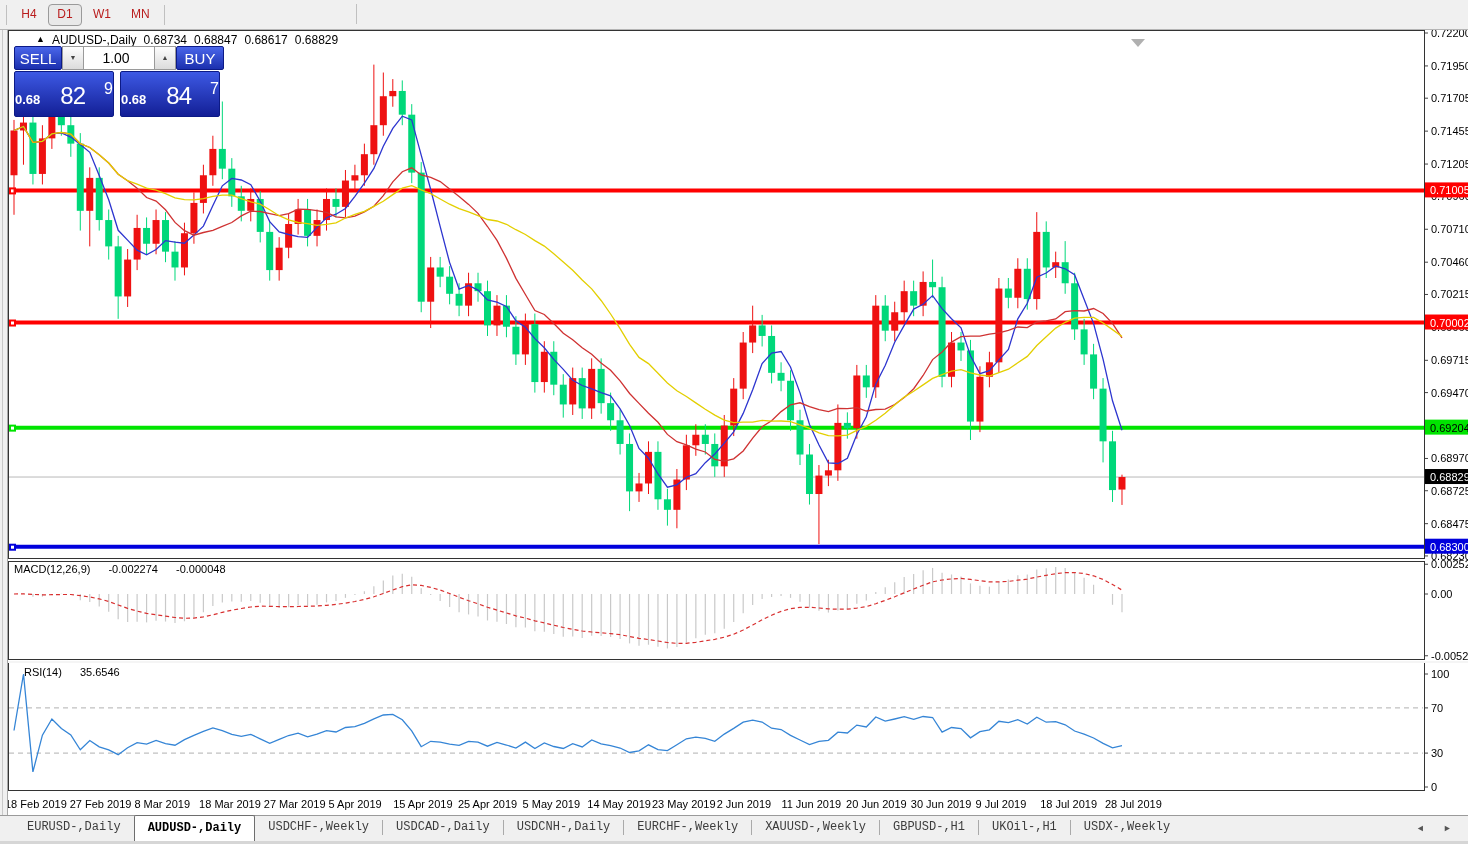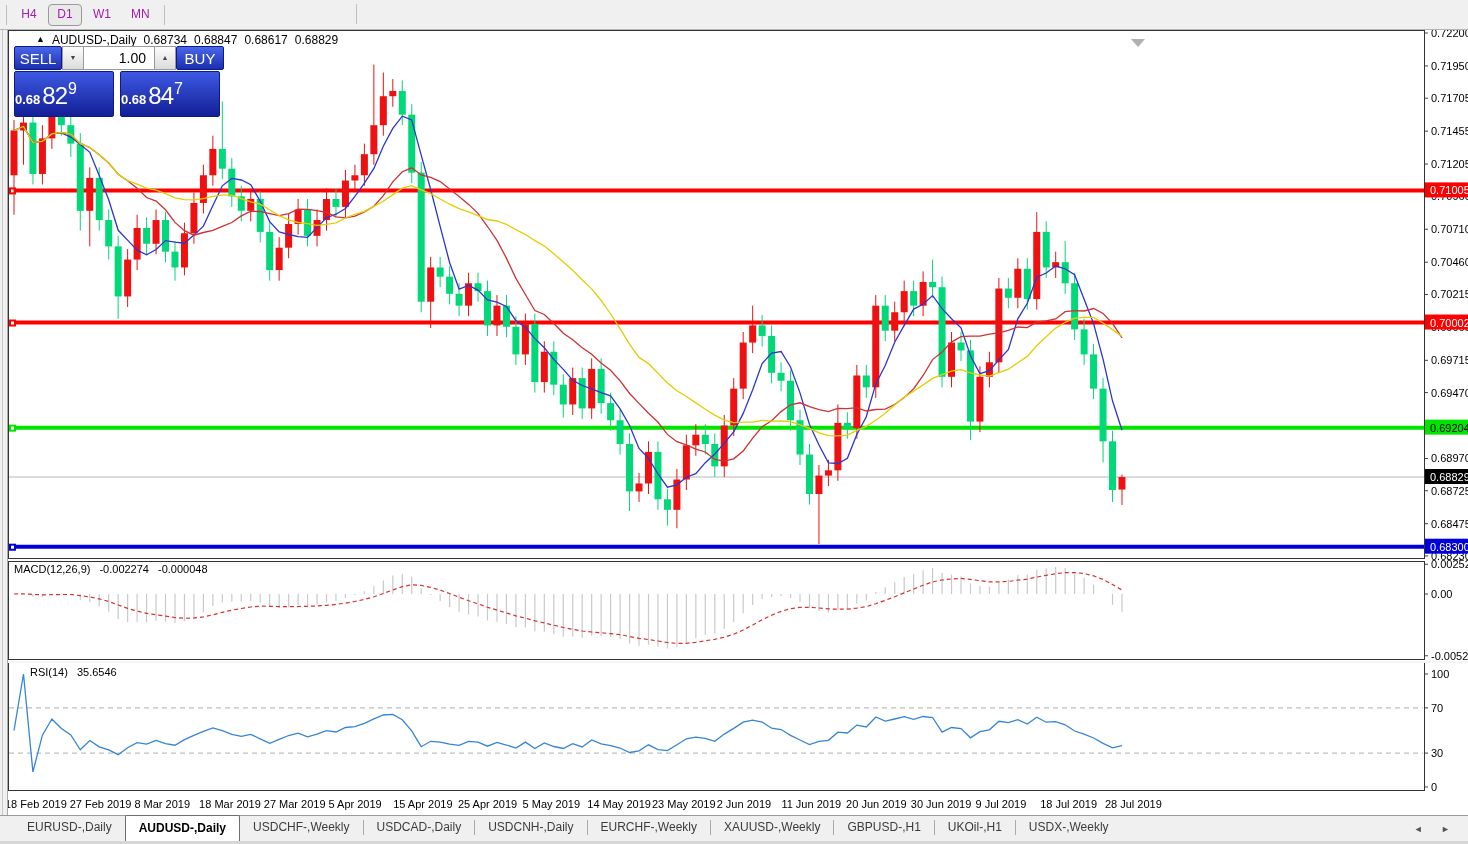--- a/index.html
+++ b/index.html
@@ -3,21 +3,21 @@
 <meta charset="utf-8">
 <style>
   * { box-sizing: border-box; }
   html,body { margin:0; padding:0; width:1468px; height:844px; overflow:hidden;
     background:#f0f0f0; font-family:"Liberation Sans", sans-serif; }
   #stage { position:relative; width:1468px; height:844px; background:#fff; }
 
   
   #toolbar { position:absolute; left:0; top:0; width:1468px; height:30px;
     background:#f0f0f0; border-bottom:1px solid #b5b5b5; display:flex; align-items:center; z-index:30; }
-  .tf-btn { height:22px; min-width:34px; margin:0 1px; padding:2px 8px 0 8px; font-size:12px; color:#a21caf;
+  .tf-btn { height:22px; min-width:34px; margin:0 1px; padding:2px 8px 0 8px; font-size:12px; color:#b91c1c;
     text-align:center; cursor:default; border:1px solid transparent; }
   .tf-btn.active { background:#e9e9e9; border:1px solid #9a9a9a; border-radius:4px; }
   .tb-sep { width:1px; height:20px; background:#c0c0c0; margin:0 4px; }
   #tb-sep2 { position:absolute; left:352px; top:4px; }
 
   
   #leftstrip { position:absolute; left:0; top:30px; width:8px; height:785px;
     background:#f0f0f0; border-right:1px solid #a8a8a8; z-index:20; }
   #leftstrip:before { content:""; position:absolute; left:2px; top:0; width:1px; height:100%; background:#c8c8c8; }
 
@@ -31,37 +31,37 @@
 
   
   #trade { position:absolute; left:14px; top:46px; width:214px; z-index:15; }
   #trade .row1 { display:flex; height:24px; }
   .blue-btn { background:linear-gradient(#4a66ea,#1b2fae); color:#fff; font-size:15px;
     text-align:center; line-height:23px; border:1px solid #0c1a86; border-radius:2px; cursor:pointer; }
   #sell-btn,#buy-btn { width:48px; }
   .spin { width:22px; height:24px; background:linear-gradient(#fdfdfd,#dcdcdc); border:1px solid #9a9a9a;
     font-size:7px; color:#444; text-align:center; line-height:22px; cursor:pointer; }
   #vol { width:70px; height:24px; border:1px solid #9a9a9a; border-left:none; border-right:none;
-    font-size:14px; text-align:right; padding-right:8px; color:#000; font-family:"Liberation Sans",sans-serif; }
+    font-size:14px; text-align:center; padding-right:8px; color:#000; font-family:"Liberation Sans",sans-serif; }
   #trade .row2 { display:flex; gap:6px; margin-top:1px; }
   .price-box { width:100px; height:46px; background:linear-gradient(#3d59e4,#131f96); border:1px solid #0c1a86;
-    border-radius:2px; color:#fff; display:flex; align-items:flex-end; justify-content:flex-start;
+    border-radius:2px; color:#fff; display:flex; align-items:flex-end; justify-content:space-between;
     padding-bottom:3px; cursor:pointer; }
   .price-box .small { font-size:13px; font-weight:bold; margin:0 2px 6px 0; }
   .price-box .big { font-size:24px; line-height:34px; letter-spacing:-1px; }
   .price-box .sup { font-size:16px; line-height:16px; margin:2px 0 16px 1px; }
 
   
-  .ind-label { position:absolute; z-index:15; font-size:11px; color:#000; display:flex; gap:9px; }
+  .ind-label { position:absolute; z-index:15; font-size:11px; color:#000; display:flex; gap:18px; }
   #macd-label { left:14px; top:563px; }
-  #rsi-label { left:30px; top:666px; }
+  #rsi-label { left:24px; top:666px; }
 
   
   #tabbar { position:absolute; left:0; top:815px; width:1468px; height:29px; background:#f0f0f0;
-    border-top:1px solid #9a9a9a; border-bottom:3px solid #d6d6d6; display:flex; align-items:flex-end; z-index:30; }
+    border-top:1px solid #9a9a9a; border-bottom:3px solid #d6d6d6; display:flex; align-items:flex-end; z-index:30;font-family:Liberation Mono, monospace; }
   .tab { font-size:12px; color:#3c3c3c; padding:5px 13px 6px 13px; height:26px; cursor:pointer; white-space:nowrap; }
   .tab.active { background:#fff; border:1px solid #6e6e6e; border-bottom:none; font-weight:bold; color:#000;
     border-radius:2px 2px 0 0; }
   .tab-sep { width:1px; height:15px; background:#aaa; margin-bottom:6px; }
   #tab-arrows { margin-left:auto; margin-bottom:7px; padding-right:10px; color:#555; font-size:9px;
     letter-spacing:8px; cursor:pointer; }
 </style>
 </head>
 <body>
 

